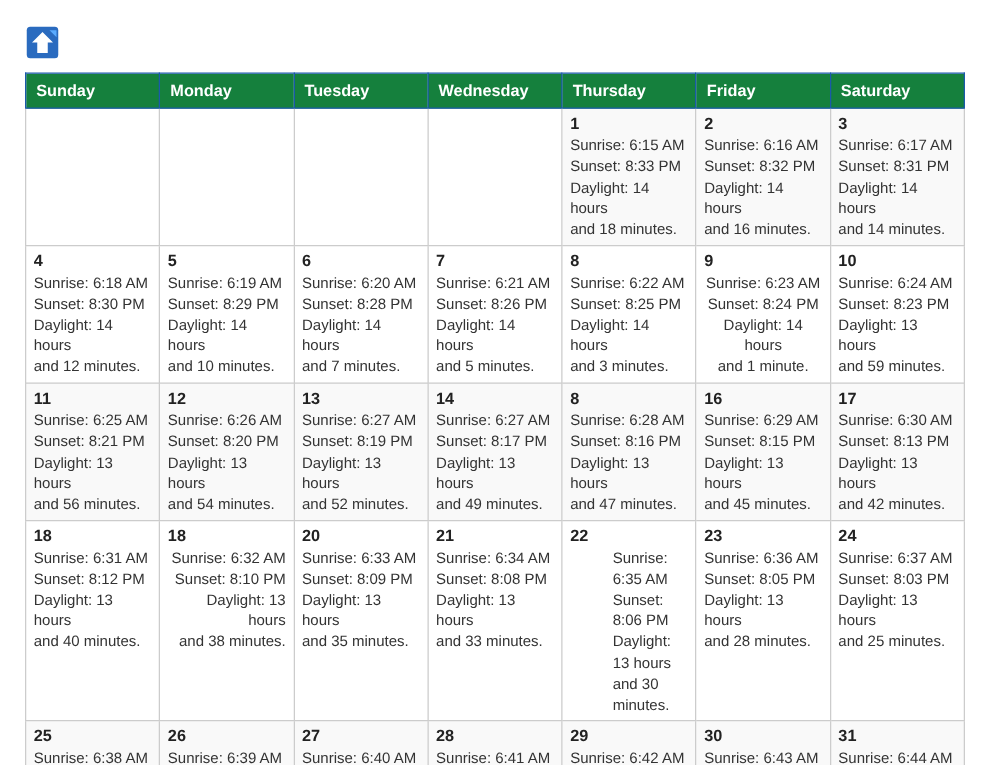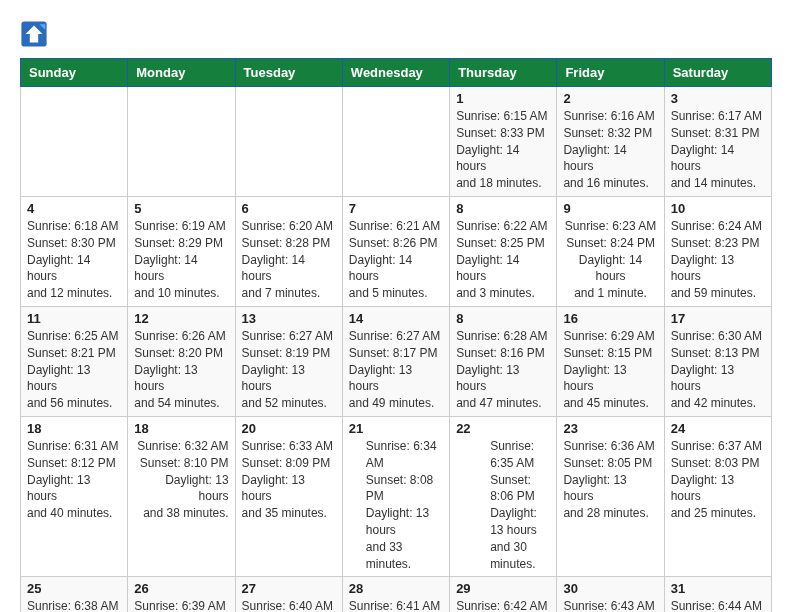--- a/index.html
+++ b/index.html
@@ -268,21 +268,21 @@
         </td>
         <td>
           <span class="day-number">20</span>
           <div class="day-info" style="white-space: pre-line;">Sunrise: 6:33 AM
 Sunset: 8:09 PM
 Daylight: 13 hours
 and 35 minutes.</div>
         </td>
         <td>
           <span class="day-number">21</span>
-          <div class="day-info" style="white-space: pre-line; margin-left: 17px;">Sunrise: 6:34 AM
+          <div class="day-info" style="white-space: pre-line;">Sunrise: 6:34 AM
 Sunset: 8:08 PM
 Daylight: 13 hours
 and 33 minutes.</div>
         </td>
         <td>
           <span class="day-number">22</span>
           <div class="day-info" style="white-space: pre-line; margin-left: 34px;">Sunrise: 6:35 AM
 Sunset: 8:06 PM
 Daylight: 13 hours
 and 30 minutes.</div>

